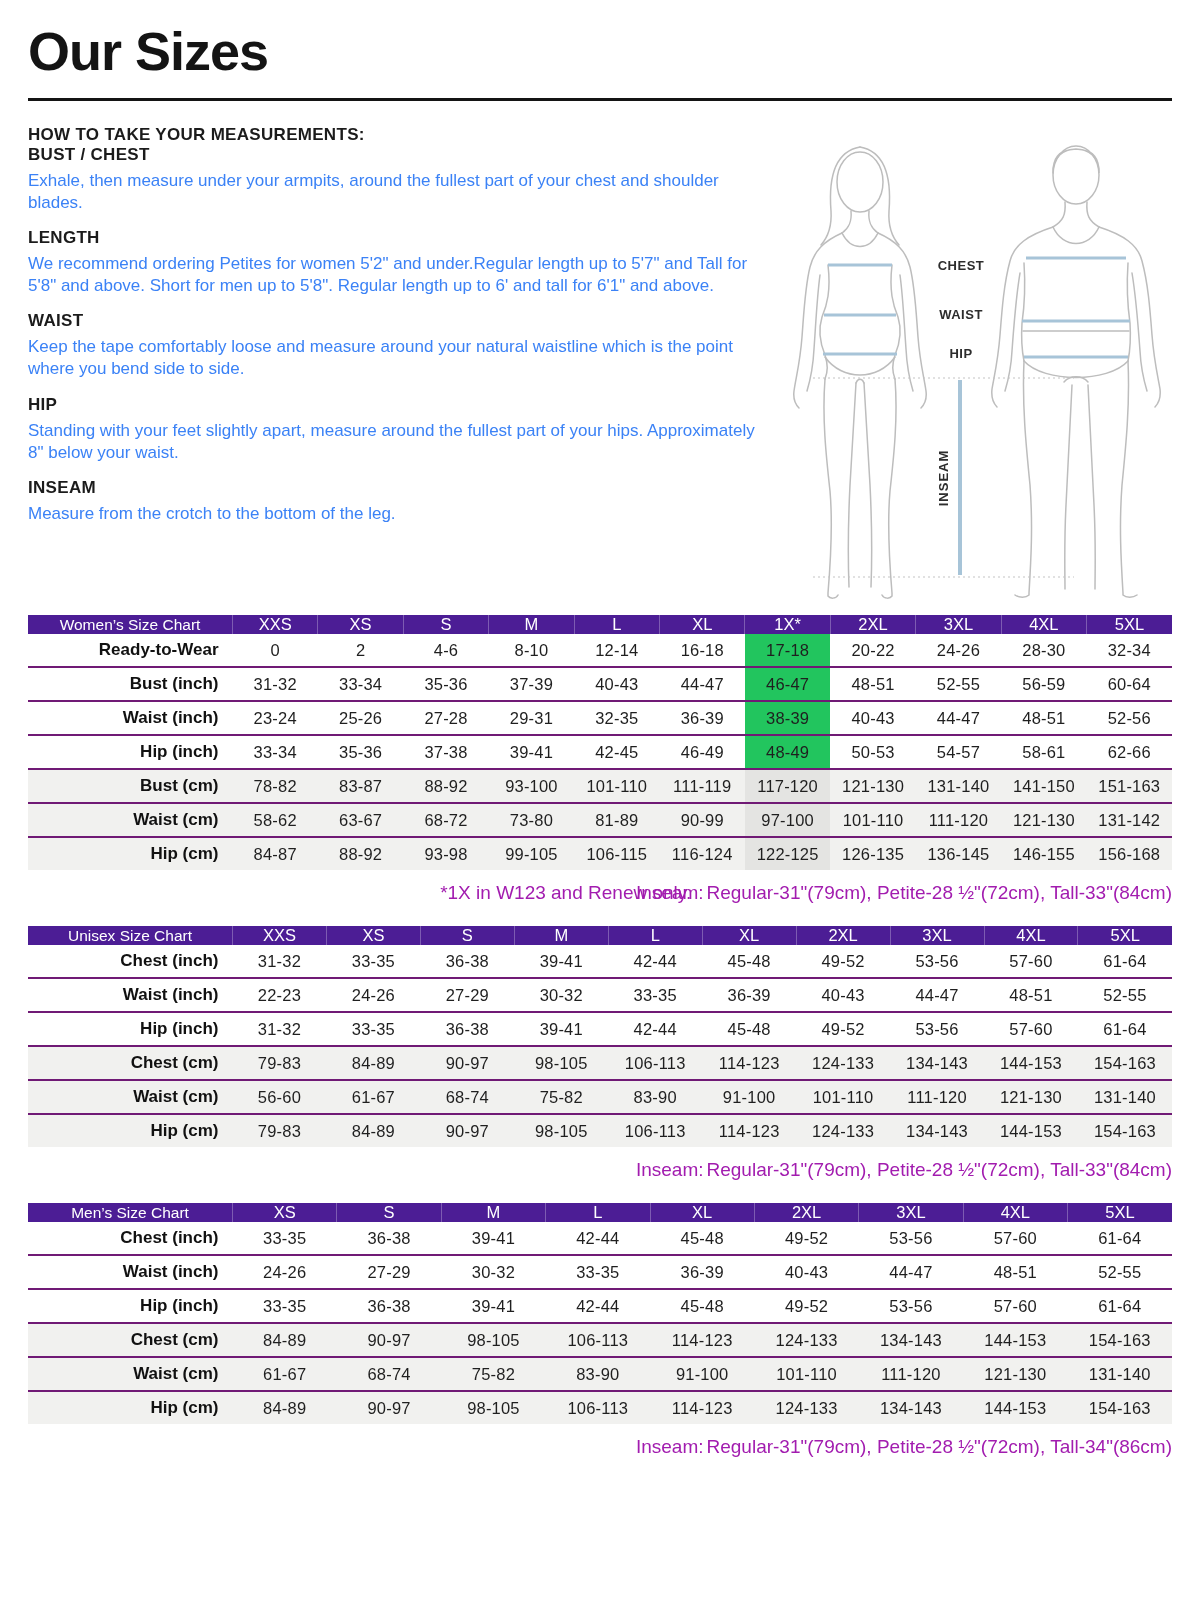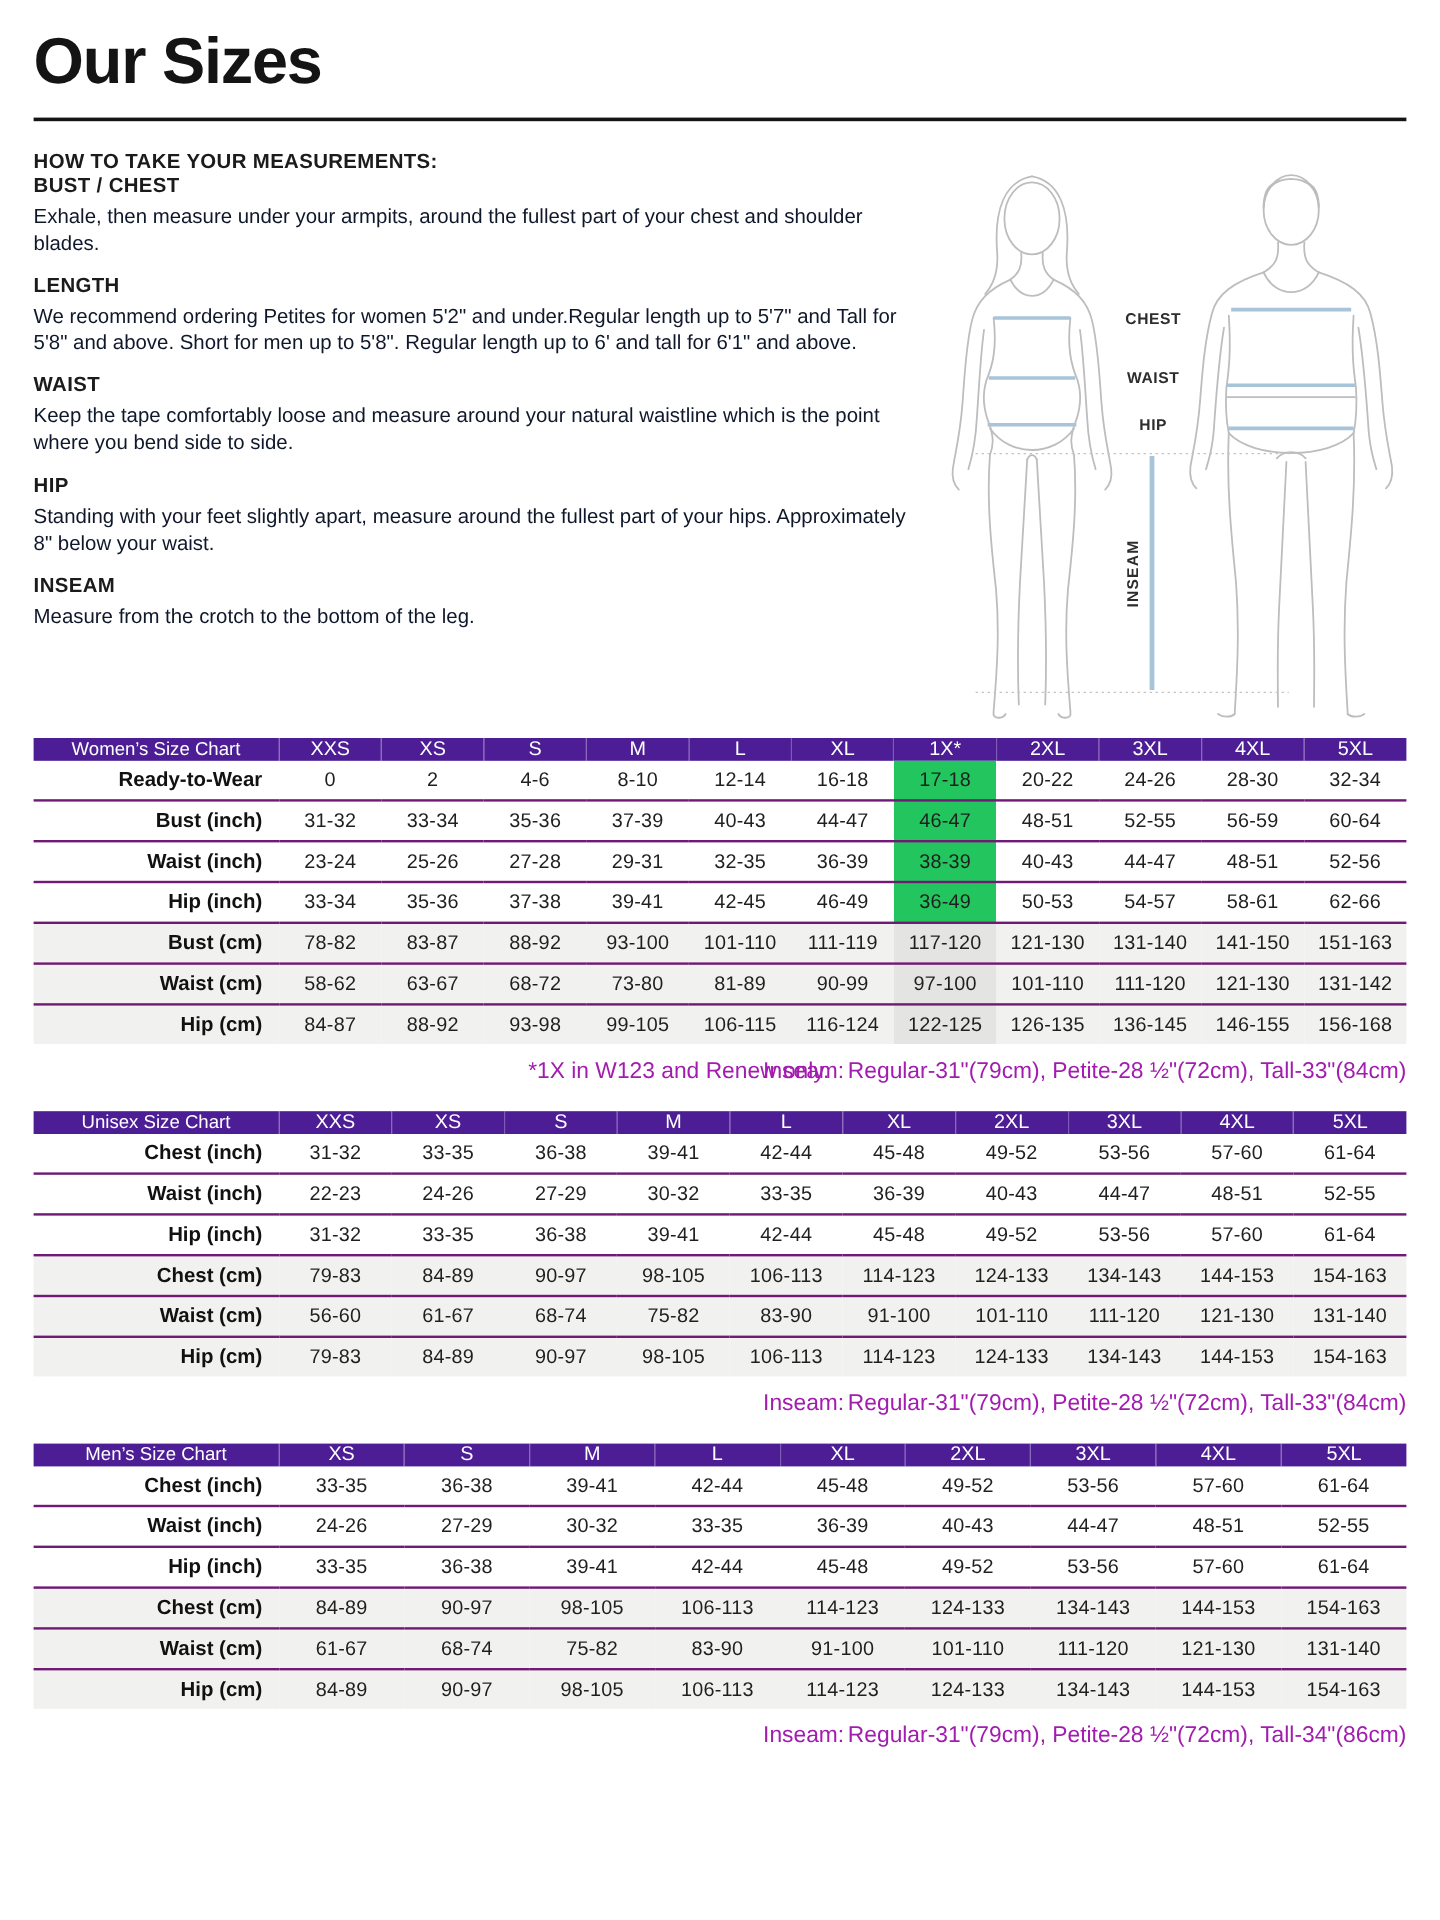--- a/index.html
+++ b/index.html
@@ -4,21 +4,21 @@
 <style>
   html,body{margin:0;padding:0;background:#fff;}
   body{width:1200px;height:1600px;overflow:hidden;font-family:"Liberation Sans","DejaVu Sans",sans-serif;color:#222;}
   .page{padding:20px 28px 0;}
   h1{font-size:54px;font-weight:bold;color:#141414;margin:0 0 16px;letter-spacing:-1px;}
   .rule{border:none;border-top:3px solid #141414;margin:0 0 24px;}
   .intro{display:flex;margin-bottom:12px;}
   .instructions{width:752px;}
   .inst-heading{font-size:17px;font-weight:bold;color:#1b1b1b;margin:0 0 0;letter-spacing:.3px;}
   .section h3{font-size:17px;font-weight:bold;color:#1b1b1b;margin:0 0 5px;letter-spacing:.3px;}
-  .section p{font-size:17px;line-height:1.3;color:#0f172a;margin:0 0 14px;}
+  .section p{font-size:17px;line-height:1.3;color:#3b82f6;margin:0 0 14px;}
   .figure{margin-left:auto;width:404px;}
   .figure svg{display:block;}
   
   .size-table{width:100%;border-collapse:collapse;table-layout:fixed;}
   .size-table thead th{background:#4c1d95;color:#fff;font-size:16.5px;font-weight:normal;padding:0 2px;text-align:center;border-left:1px solid rgba(255,255,255,.28);}
   .size-table thead th:first-child{border-left:none;width:200px;font-size:15.5px;}
   .size-table tbody th{text-align:right;padding:6px 14px 6px 2px;font-size:17px;font-weight:bold;color:#111;}
   .size-table tbody td{text-align:center;padding:6px 2px;font-size:16.5px;color:#1f1f1f;letter-spacing:.2px;}
   .size-table tbody tr{border-top:2px solid #701a75;}
   .size-table tbody tr:first-child{border-top:none;}
@@ -192,21 +192,21 @@
             <td>52-56</td>
           </tr>
           <tr>
             <th>Hip (inch)</th>
             <td>33-34</td>
             <td>35-36</td>
             <td>37-38</td>
             <td>39-41</td>
             <td>42-45</td>
             <td>46-49</td>
-            <td class="hl">36-49</td>
+            <td class="hl">48-49</td>
             <td>50-53</td>
             <td>54-57</td>
             <td>58-61</td>
             <td>62-66</td>
           </tr>
           <tr class="shaded">
             <th>Bust (cm)</th>
             <td>78-82</td>
             <td>83-87</td>
             <td>88-92</td>

